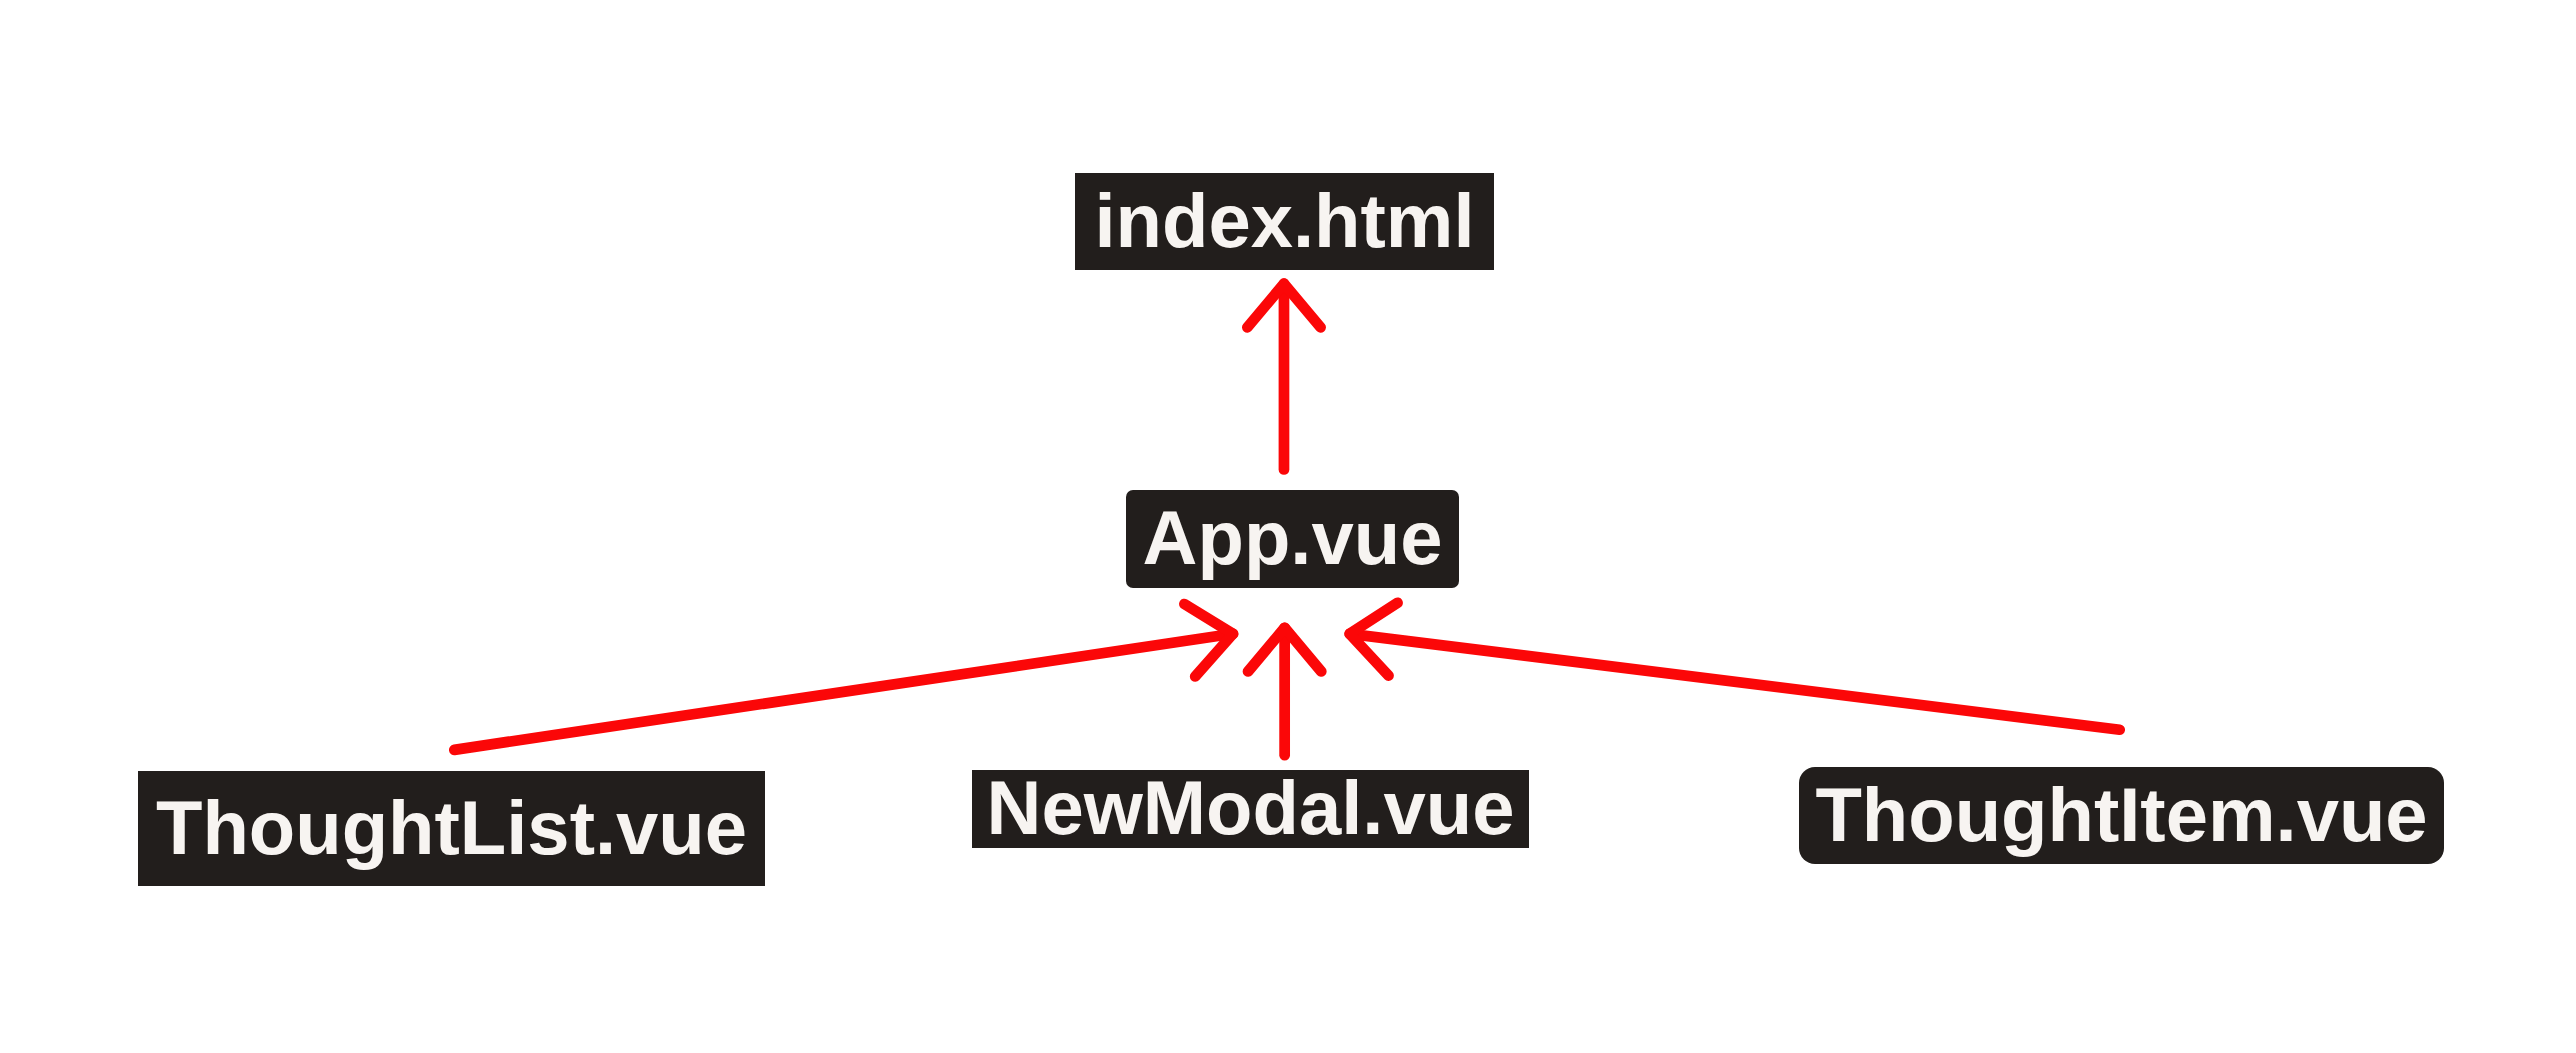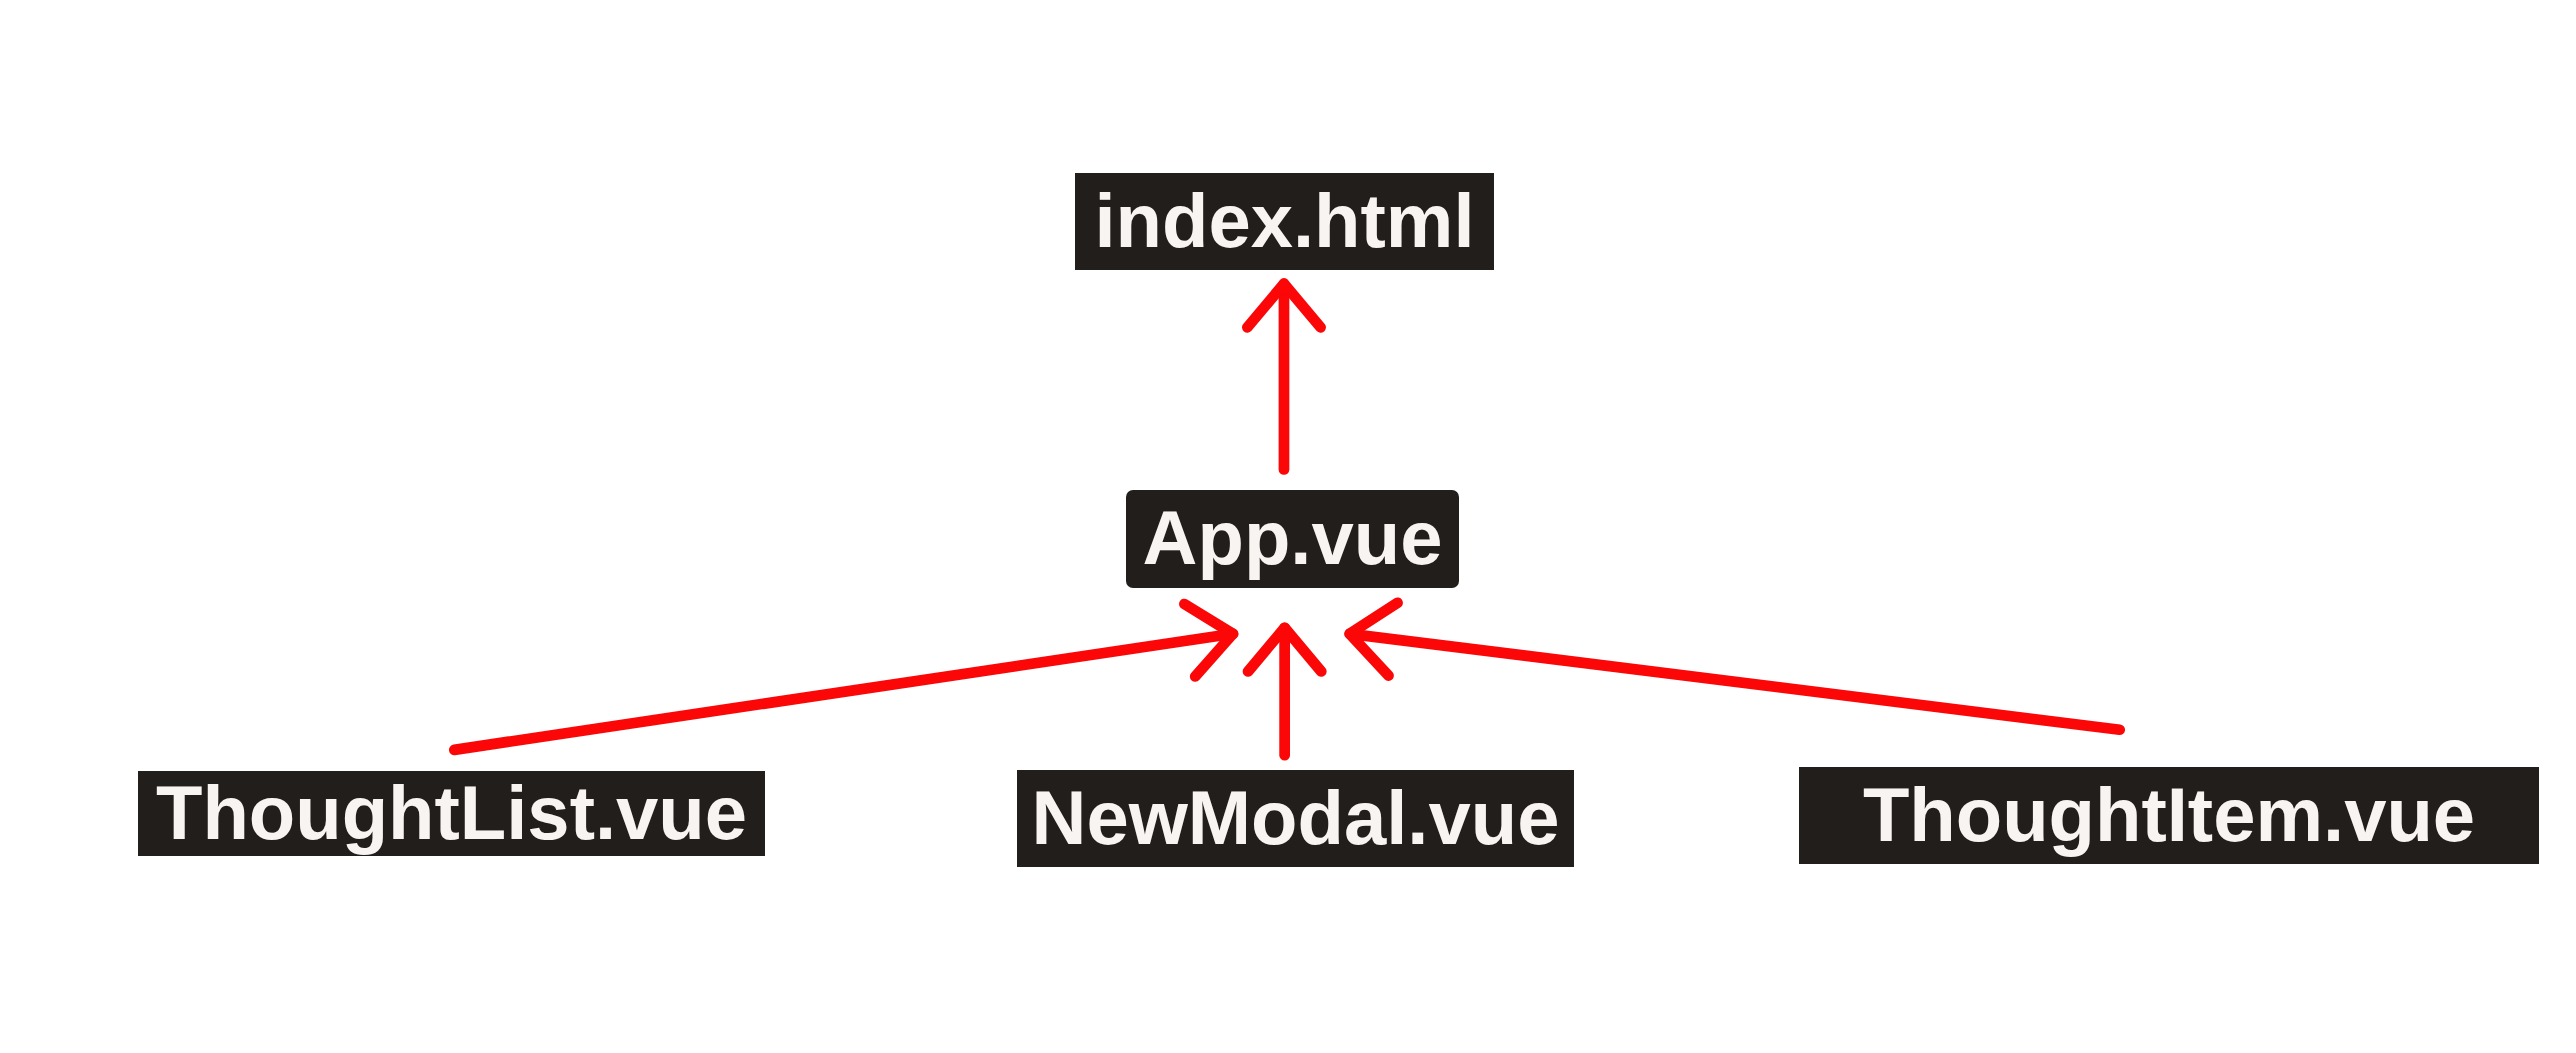--- a/index.html
+++ b/index.html
@@ -61,24 +61,24 @@
         <polyline points="2069.9,1007.3 2012,945 2083.4,898.8"></polyline>
       </g>
     </svg>
   <div id="nodes">
       <div class="node" style="left: 1075px; top: 173px; width: 419px; height: 97px; background: rgb(34, 30, 28);">
         <span class="node-label" style="color: rgb(247, 244, 241);">index.html</span>
       </div>
       <div class="node" style="left: 1126px; top: 490px; width: 333px; height: 98px; background: rgb(34, 30, 28); border-radius: 7px;">
         <span class="node-label" style="color: rgb(247, 244, 241);">App.vue</span>
       </div>
-      <div class="node" style="left: 138px; top: 771px; width: 627px; height: 85px; background: rgb(34, 30, 28);">
+      <div class="node" style="left: 138px; top: 771px; width: 627px; height: 115px; background: rgb(34, 30, 28);">
         <span class="node-label" style="color: rgb(247, 244, 241);">ThoughtList.vue</span>
       </div>
-      <div class="node" style="left: 1017px; top: 770px; width: 557px; height: 97px; background: rgb(34, 30, 28);">
+      <div class="node" style="left: 972px; top: 770px; width: 557px; height: 78px; background: rgb(34, 30, 28);">
         <span class="node-label" style="color: rgb(247, 244, 241);">NewModal.vue</span>
       </div>
-      <div class="node" style="left: 1799px; top: 767px; width: 740px; height: 97px; background: rgb(34, 30, 28);">
+      <div class="node" style="left: 1799px; top: 767px; width: 645px; height: 97px; background: rgb(34, 30, 28); border-radius: 16px;">
         <span class="node-label" style="color: rgb(247, 244, 241);">ThoughtItem.vue</span>
       </div>
     </div>
 </div>
 
 
 </body></html>

